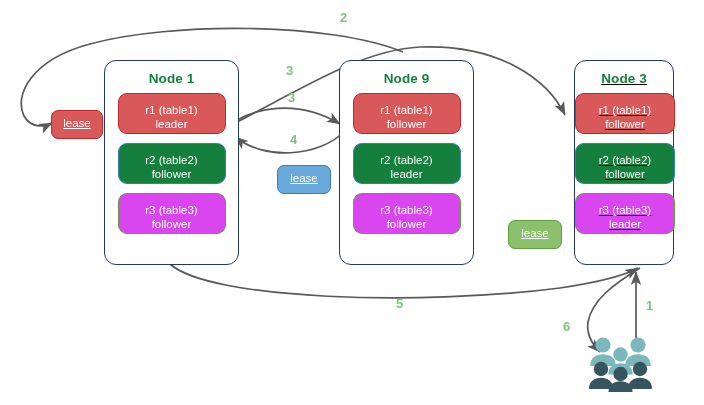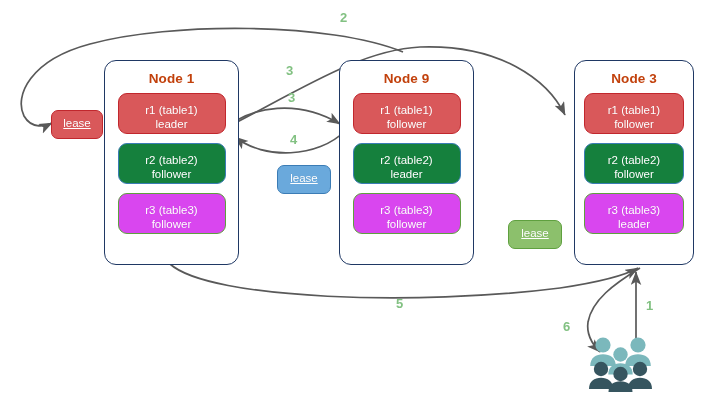--- a/index.html
+++ b/index.html
@@ -32,21 +32,21 @@
     box-sizing: border-box;
     border: 1.4px solid #1f3864;
     border-radius: 12px;
     background: #ffffff;
     z-index: 3;
   }
   .node-title {
     text-align: center;
     font-size: 13.5px;
     font-weight: bold;
-    color: #c2410c;
+    color: #15803d;
     margin-top: 10px;
     margin-bottom: 7px;
     letter-spacing: 0.1px;
   }
 
   
   .replica {
     box-sizing: border-box;
     margin: 0 auto 9px auto;
     border-radius: 9px;
@@ -150,21 +150,21 @@
     <div class="replica rep-blue" style="width:108px;">
       <span class="ln">r2 (table2)</span>
       <span class="ln">leader</span>
     </div>
     <div class="replica rep-green" style="width:108px;">
       <span class="ln">r3 (table3)</span>
       <span class="ln">follower</span>
     </div>
   </div>
 
-  <div class="node" style="left:574px; top:60px; width:120px; height:205px;">
+  <div class="node" style="left:574px; top:60px; width:100px; height:205px;text-decoration:underline;">
     <div class="node-title">Node 3</div>
     <div class="replica rep-red" style="width:100px;">
       <span class="ln">r1 (table1)</span>
       <span class="ln">follower</span>
     </div>
     <div class="replica rep-blue" style="width:100px;">
       <span class="ln">r2 (table2)</span>
       <span class="ln">follower</span>
     </div>
     <div class="replica rep-green" style="width:100px;">

